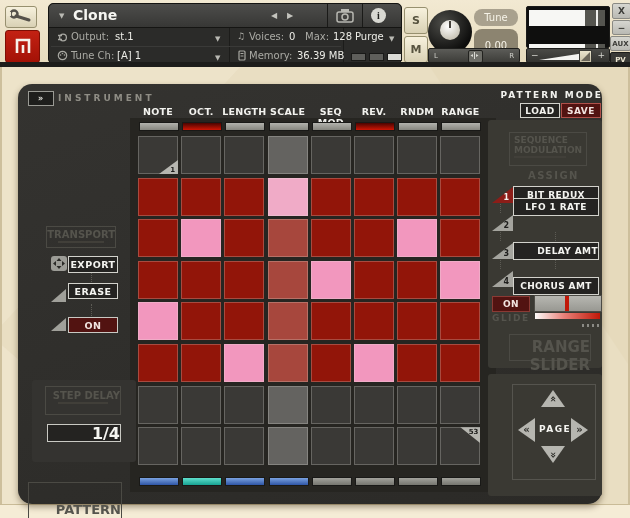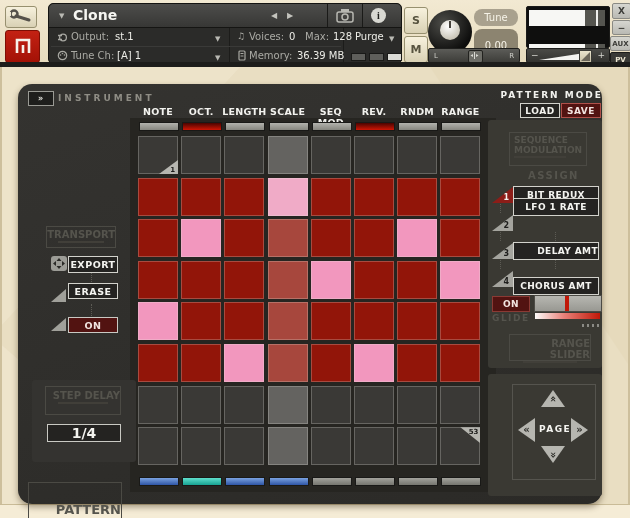--- a/index.html
+++ b/index.html
@@ -83,22 +83,22 @@
   .infotitle{background:#232220;border-bottom:1px solid #b4b4ae;color:#f4f4f0;font-size:10px;
              font-weight:bold;text-align:center;height:13px;line-height:13px;}
   .infoline{font-size:10px;color:#e6e6e0;}
   .dimbox{border:1px solid #4b4a44;color:#55544d;font-weight:bold;text-align:right;}
   .dimbox .micro{height:2px;background:#413f39;margin:1px auto 0;width:68%;}
   .outbtn{border:1px solid #d2d2cc;background:#242321;color:#f4f4f0;font-size:9.5px;font-weight:bold;
           display:flex;align-items:center;justify-content:center;letter-spacing:.5px;}
   .redbtn{border:1px solid #b0504a;background:#521311;color:#f2e4e0;}
   .tri-icon{background:#a0a09a;clip-path:polygon(100% 0,100% 100%,0 100%);}
   .move-icon{background:#9c9c96;border-radius:3px;}
-  .valuebox{border:1px solid #c9c9c3;background:#242321;color:#f4f4f0;font-size:14px;font-weight:bold;
-            display:flex;align-items:center;justify-content:center;}
+  .valuebox{border:1px solid #c9c9c3;background:#242321;color:#f4f4f0;font-size:16px;font-weight:bold;
+            display:flex;align-items:center;justify-content:flex-end;}
   .section{background:#3a3933;border-radius:3px;}
   .vdot{border-left:1px dotted #5c5b54;width:0;}
   
   .pm-title{font-size:9px;font-weight:bold;letter-spacing:2px;color:#f2f2ee;text-align:right;}
   .slot-badge{clip-path:polygon(100% 0,100% 100%,0 100%);background:#a4a49e;display:flex;
               align-items:flex-end;justify-content:flex-end;font-size:8px;font-weight:bold;
               color:#1e1e1c;padding:0 4px 1px 0;}
   .slot-badge.active{background:#8c1d18;color:#f4f0ec;}
   .slot-btn{border:1px solid #d2d2cc;background:#242321;color:#f4f4f0;font-size:9px;font-weight:bold;
             display:flex;align-items:center;justify-content:center;letter-spacing:.4px;}
@@ -455,21 +455,21 @@
     <div class="abs outbtn redbtn" style="left:474px;top:212px;width:36px;height:14px;font-size:9px;border-color:#8a3a34;">
       <span>ON</span>
       </div>
     <div class="abs glide-slider" style="left:516px;top:211px;width:66px;height:15px;">
       <div class="glide-handle" style="left:45%;"></div>
     </div>
     <div class="abs dimbox" style="left:474px;top:229px;width:40px;height:11px;font-size:9px;letter-spacing:1.5px;border:none;text-align:left;">GLIDE</div>
     <div class="abs glide-grad" style="left:517px;top:229px;width:65px;height:6px;"></div>
     <div class="abs dots" style="left:564px;top:240px;width:18px;height:3px;"></div>
 
-    <div class="abs dimbox" style="left:491px;top:250px;width:80px;height:22px;font-size:10px;padding-top:3px;">
+    <div class="abs dimbox" style="left:491px;top:250px;width:80px;height:22px;font-size:15px;padding-top:3px;">
       <span>RANGE SLIDER</span>
       <div class="micro"></div>
     </div>
 
     <div class="abs section" style="left:470px;top:290px;width:114px;height:122px;"></div>
     <div class="abs pageinner" style="left:494px;top:300px;width:82px;height:94px;"></div>
     <div class="abs tri tri-up" style="left:523px;top:306px;width:24px;height:17px;">
       <span class="chev" style="transform:rotate(90deg);">«</span>
       </div>
     <div class="abs tri tri-left" style="left:500px;top:334px;width:17px;height:24px;">

